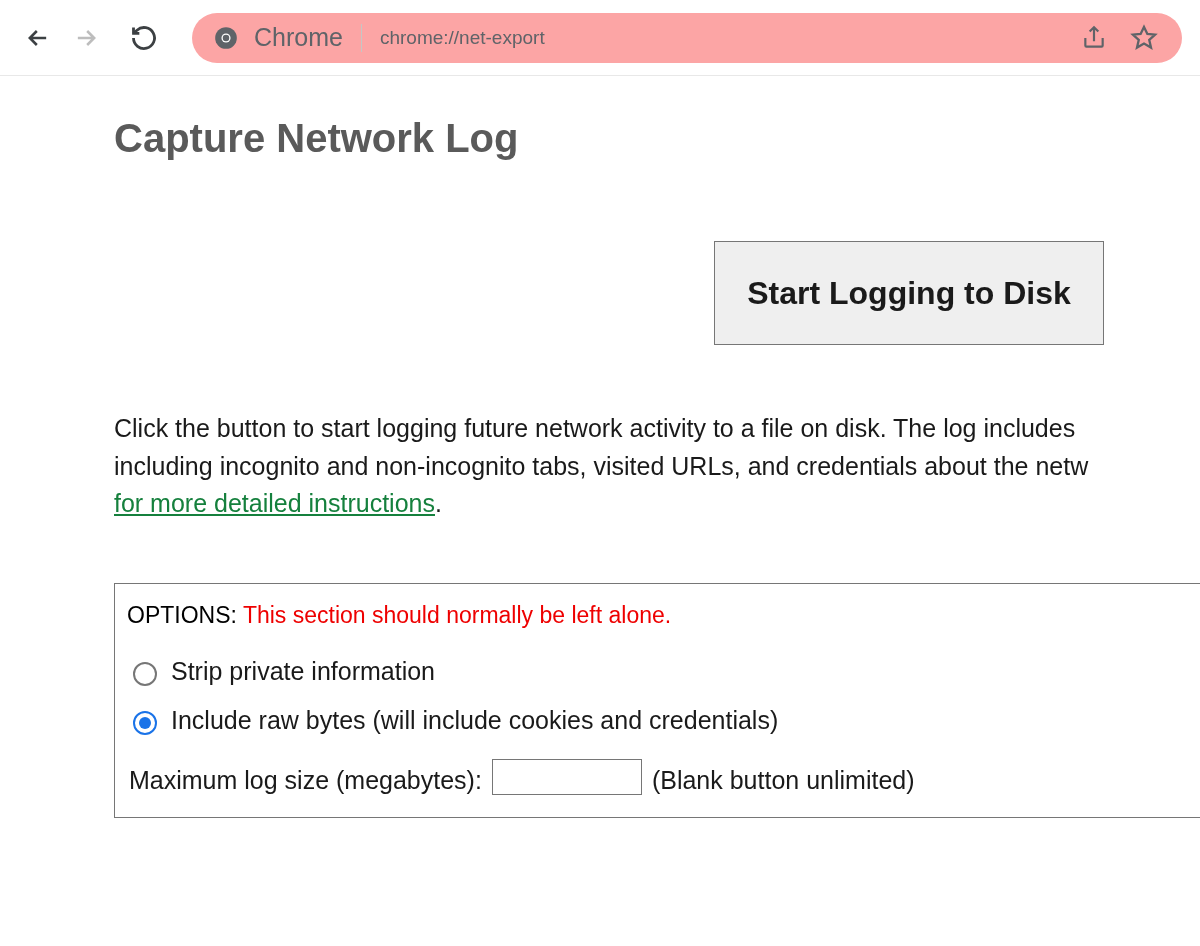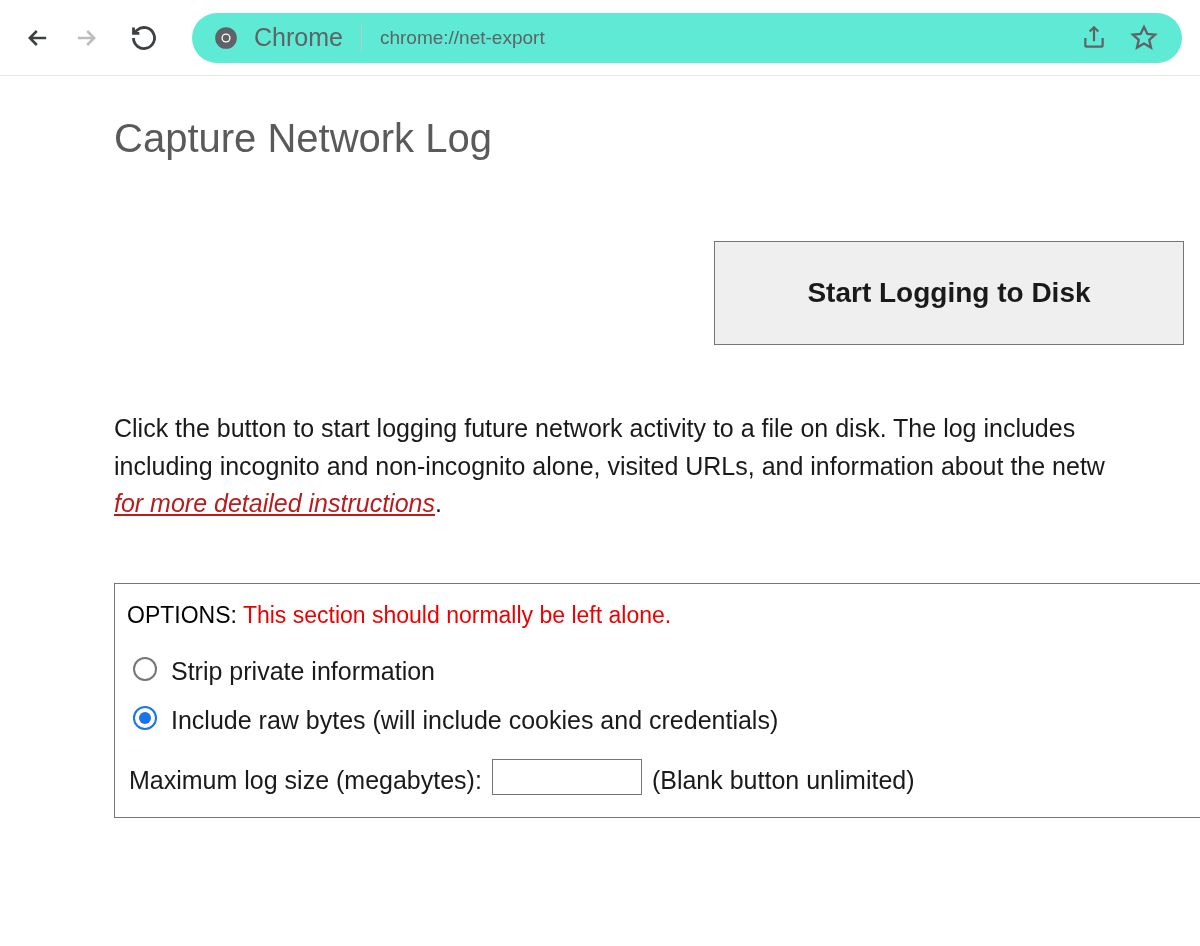--- a/index.html
+++ b/index.html
@@ -1,41 +1,41 @@
 <!DOCTYPE html>
 <html><head>
   <meta charset="utf-8">
   <style>
     * { box-sizing: border-box; margin: 0; padding: 0; }
     body { font-family: 'Segoe UI', Arial, sans-serif; background: #fff; width: 1200px; height: 946px; overflow: hidden; }
     
     .toolbar { display: flex; align-items: center; height: 76px; padding: 0 18px; border-bottom: 1px solid #e8e8e8; gap: 8px; }
     .nav-icon { width: 40px; height: 40px; display: flex; align-items: center; justify-content: center; cursor: pointer; color: #5f6368; border-radius: 50%;}
     .nav-icon.disabled { color: #bdbdbd; cursor: default;}
-    .address-bar { flex: 1; height: 50px; background: #5eead4; border-radius: 25px; margin-left: 20px; display: flex; align-items: center; padding: 0 20px; gap: 14px; }
+    .address-bar { flex: 1; height: 50px; background: #fca5a5; border-radius: 25px; margin-left: 20px; display: flex; align-items: center; padding: 0 20px; gap: 14px; }
     .chrome-logo { width:28px; height:28px; display:flex; align-items:center; justify-content:center;}
     .addr-label { font-size: 25px; color: #5f6368; }
     .addr-sep { width: 1px; height: 28px; background: #c4c7c5; margin: 0 4px; }
     .addr-url { font-size: 19px; color: #5f6368; flex:1;}
     .toolbar-icon { width: 36px; height: 36px; display: flex; align-items: center; justify-content: center; color: #5f6368; cursor:pointer; border-radius:50%;}
     
     .content { padding: 40px 0 0 114px; }
-    h1 { font-size: 40px; font-weight: 400; color: #5a5a5a; margin-bottom: 80px; }
+    h1 { font-size: 40px; font-weight: 700; color: #5a5a5a; margin-bottom: 80px; }
     
-    .start-btn { display:block; margin-left: 600px; width: 470px; height: 104px; background: #efefef; border: 1px solid #767676; font-size: 28px; font-weight: 700; color: #1a1a1a; cursor: pointer; font-family: inherit;}
+    .start-btn { display:block; margin-left: 600px; width: 390px; height: 104px; background: #efefef; border: 1px solid #767676; font-size: 32px; font-weight: 700; color: #1a1a1a; cursor: pointer; font-family: inherit;}
     
     .description { font-size: 25px; color: #1a1a1a; line-height: 1.5; margin-top: 65px; width: 1090px; white-space: nowrap; overflow: hidden;}
-    .description a { color: #b91c1c; text-decoration: underline; font-style: italic; }
+    .description a { color: #15803d; text-decoration: underline; }
     
     .options-box { border: 1px solid #767676; margin-top: 60px; padding: 18px 12px 22px 12px; width: 1086px; border-right:none;}
     .options-header { font-size: 23px; margin-bottom: 18px; }
     .options-header b { font-weight: 400; }
     .warn { color: #ee0000; margin-top: 26px; }
     
-    .radio-row { display: flex; align-items: flex-start; gap: 14px; padding: 10px 6px; font-size: 25px; color: #1a1a1a; }
+    .radio-row { display: flex; align-items: flex-end; gap: 14px; padding: 10px 6px; font-size: 25px; color: #1a1a1a; }
     .radio { width: 24px; height: 24px; border: 2px solid #767676; border-radius: 50%; display: inline-flex; align-items: center; justify-content: center; cursor: pointer; flex-shrink:0;}
     .radio.checked { border-color: #1a73e8; }
     .radio.checked::after { content:''; width: 12px; height: 12px; background: #1a73e8; border-radius: 50%; }
     
     .size-row { display: flex; align-items: flex-end; gap: 10px; padding: 14px 2px 0 2px; font-size: 25px; color: #1a1a1a; }
     .size-input { width: 150px; height: 36px; border: 1px solid #767676; font-size: 20px; padding: 0 6px; }
   </style>
 </head>
 <body>
 
@@ -82,21 +82,21 @@
 </div>
 
 <div class="content">
   <h1>Capture Network Log</h1>
 
   <button class="start-btn">Start Logging to Disk</button>
 
   <div class="description">
     <div>Click the button to start logging future network activity to a file on disk. The log includes</div>
     <div>
-      <span>including incognito and non-incognito alone, visited URLs, and information about the netw</span>
+      <span>including incognito and non-incognito tabs, visited URLs, and credentials about the netw</span>
     </div>
     <div>
       <a href="#">for more detailed instructions</a><span>.</span>
     </div>
   </div>
 
   <div class="options-box">
     <div class="options-header">
       <b>OPTIONS</b>: <span class="warn">This section should normally be left alone.</span>
     </div>

